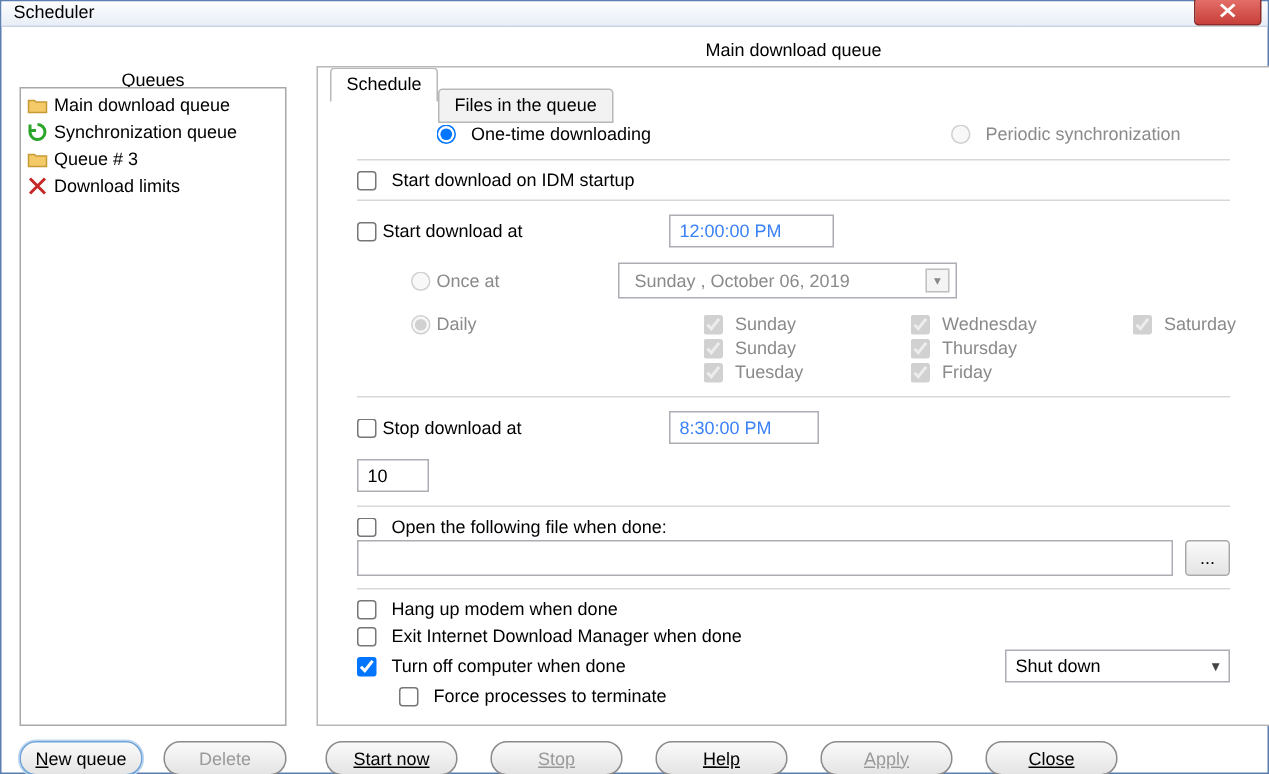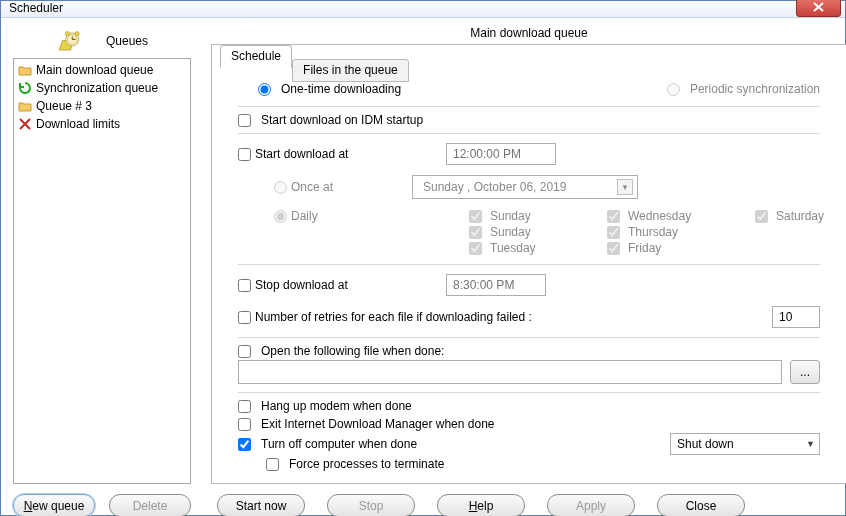--- a/index.html
+++ b/index.html
@@ -46,20 +46,21 @@
   .left-col {
     width: 200px;
     display:flex;
     flex-direction:column;
   }
   .queues-header {
     display:flex; align-items:center; justify-content:center;
     gap:24px;
     height:32px;
     padding-top:2px;
+    flex-direction:column;
   }
   .clock-icon {
     width:26px; height:24px;
   }
   .queues-title { font-size:12px; }
   .queue-list {
     flex:1;
     border:1px solid #a8a8a8;
     box-shadow: inset 1px 1px 0 #fff;
     background:#fff;
@@ -146,21 +147,21 @@
   .disabled-text { color:#8a8a8a; }
   .hr { border-top:1px solid #d8d8d8; margin:4px 0;}
   .field-row { padding:5px 0; gap:4px; }
   .label-col { width:170px; }
   .text-input {
     border:1px solid #abadb3;
     height:22px;
     padding:2px 6px;
     font-size:12px;
     background:#fff;
-    color:#737373;
+    color:#3b82f6;
   }
   .date-box {
     border:1px solid #abadb3;
     height:24px; width:226px;
     display:flex; align-items:center; justify-content:space-between;
     padding:0 4px 0 10px;
     color:#8a8a8a;
     background:#fff;
   }
   .date-drop { width:16px; height:16px; border:1px solid #c0c0c0; display:flex; align-items:center; justify-content:center; font-size:9px; color:#888; background:#f4f4f4;}
@@ -181,21 +182,21 @@
     display:flex; align-items:center; justify-content:space-between;
     padding:0 4px 0 6px; background:#fff;
   }
   .select .arrow{ font-size:9px; color:#444;}
   .bottom-buttons {
     display:flex; gap:22px;
     justify-content:flex-start;
     margin-top:10px;
     padding-left:6px;
   }
-  .bottom-buttons .btn { min-width:88px; }
+  .bottom-buttons .btn { min-width:88px;text-decoration:underline; }
   .periodic { color:#8a8a8a; display:flex; align-items:center; gap:6px;}
   .checkbox-line { display:flex; align-items:center; gap:6px; padding:2px 0;}
 </style>
 </head>
 <body>
 
 <div class="window">
   <div class="titlebar">
     <span class="title">Scheduler</span>
     <div class="close-btn">
@@ -268,21 +269,21 @@
       <div class="panel-title">Main download queue</div>
 
       <div class="panel">
         <div class="tabs">
           <div class="tab active">Schedule</div>
           <div class="tab">Files in the queue</div>
         </div>
 
         <div class="tab-body">
 
-          <div class="row radio-row" style="justify-content:space-between; gap:200px;">
+          <div class="row radio-row" style="justify-content:center; gap:200px;">
             <label>
               <input type="radio" checked="" style="">
               <span>One-time downloading</span>
             </label>
             <label class="periodic">
               <input type="radio" disabled="" style="">
               <span>Periodic synchronization</span>
             </label>
           </div>
           <div class="hr"></div>
@@ -357,24 +358,20 @@
           <div class="row field-row">
             <div class="row label-col">
               <input type="checkbox" style="">
               <span>Stop download at</span>
             </div>
             <div style="width:30px;"></div>
             <input class="text-input" style="width: 100px;" value="8:30:00 PM">
           </div>
 
           <div class="row field-row" style="justify-content:space-between">
-            <div class="row">
-              <input type="checkbox" style="">
-              <span>Number of retries for each file if downloading failed :</span>
-            </div>
             <input class="text-input small-input" value="10" style="">
           </div>
 
           <div class="hr"></div>
 
           <div class="checkbox-line">
             <input type="checkbox" style="">
             <span>Open the following file when done:</span>
           </div>
           <div class="row file-row">

